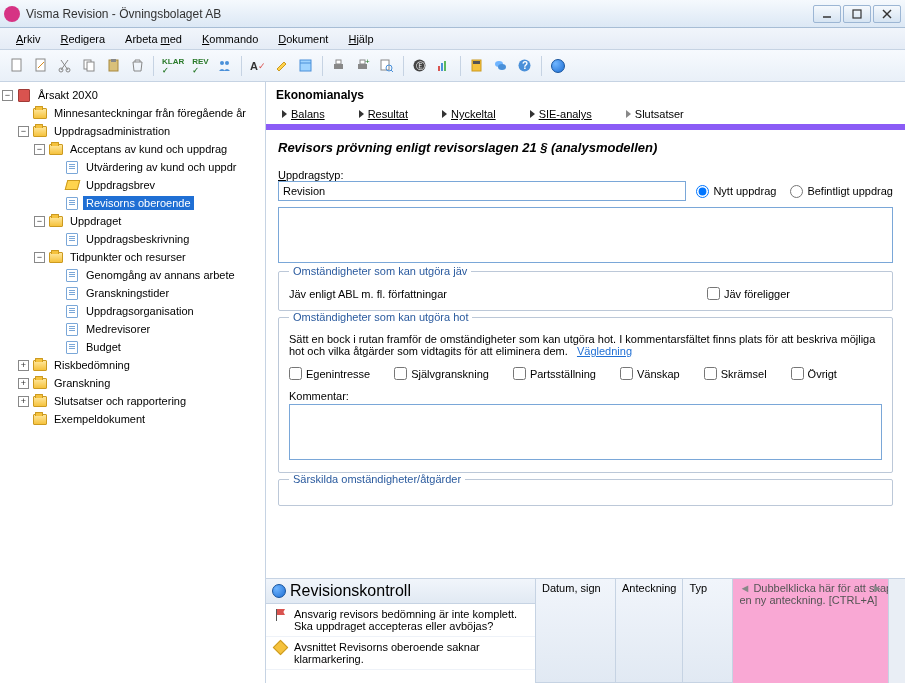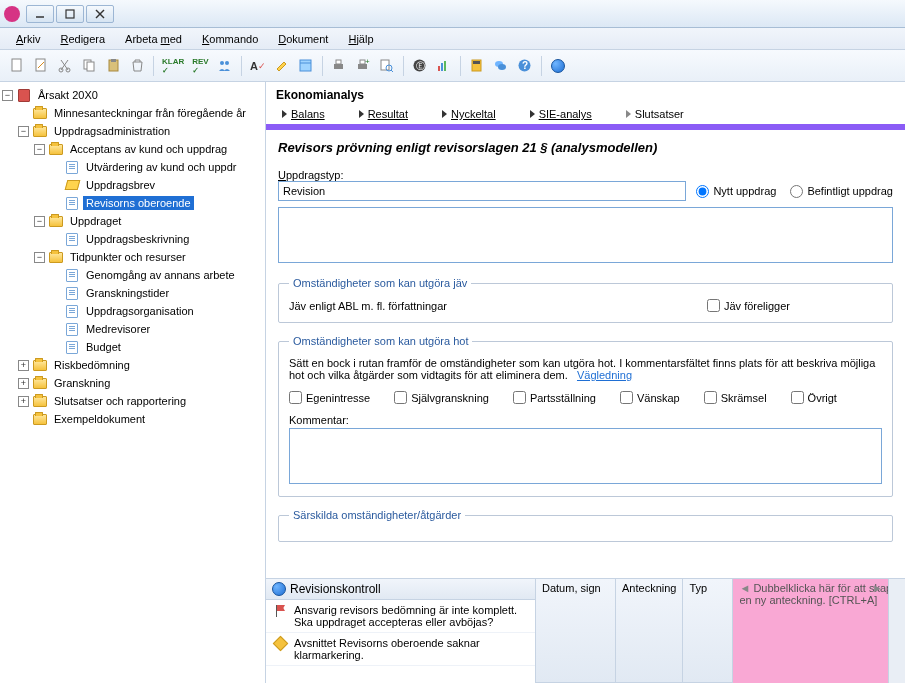--- a/index.html
+++ b/index.html
@@ -56,31 +56,31 @@
 
 
 .form-area { flex: 1; overflow: auto; padding: 10px 12px 6px; }
 .form-title { font-weight: bold; font-size: 13px; margin-bottom: 14px; font-style: italic; }
 .fieldrow { display: flex; align-items: center; gap: 10px; margin-bottom: 6px; }
 .fieldlabel .ul { text-decoration: underline; }
 .textinput { border: 1px solid #7aa7d8; padding: 2px 4px; height: 20px; font-family: inherit; font-size: 11px; }
 .textarea { border: 1px solid #7aa7d8; width: 100%; font-family: inherit; font-size: 11px; resize: none; overflow-y: scroll; }
 .radio-group { display: flex; gap: 14px; align-items: center; }
 .radio { display: flex; align-items: center; gap: 4px; }
-fieldset.groupbox { border: 1px solid #bcc8d8; border-radius: 2px; padding: 10px 10px 10px; margin-top: 12px; }
+fieldset.groupbox { border: 1px solid #bcc8d8; border-radius: 2px; padding: 10px 10px 10px; }
 fieldset.groupbox legend { padding: 0 4px; color: #2a5a9e; }
 .checkrow { display: flex; gap: 24px; flex-wrap: wrap; }
 .check { display: flex; align-items: center; gap: 4px; }
 .check input, .radio input { margin: 0; }
 .hint { color: #1f6fd4; text-decoration: underline; cursor: pointer; }
 
 
 .bottom { height: 105px; display: flex; border-top: 1px solid #c6d3e3; }
 .rev-pane { width: 270px; border-right: 1px solid #c6d3e3; display: flex; flex-direction: column; }
-.pane-header { background: linear-gradient(to bottom,#f1f5fb,#e1e9f3); border-bottom: 1px solid #c6d3e3; padding: 3px 6px; display: flex; align-items: center; gap: 4px; font-size: 12px; }
+.pane-header { background: linear-gradient(to bottom,#f1f5fb,#e1e9f3); border-bottom: 1px solid #c6d3e3; padding: 3px 6px; display: flex; align-items: center; gap: 4px; font-size: 16px; }
 .rev-list { flex: 1; overflow: auto; }
 .rev-item { display: flex; gap: 6px; padding: 4px 6px; border-bottom: 1px solid #eef2f8; }
 .rev-item .ico { width: 16px; flex-shrink: 0; display: flex; align-items: flex-start; justify-content: center; padding-top:1px; }
 .flag-i { width: 12px; height: 12px; position: relative; }
 .flag-i::before { content:""; position:absolute; left:2px; top:0; width:1px; height:12px; background:#555; }
 .flag-i::after { content:""; position:absolute; left:3px; top:0; width:8px; height:6px; background:#d9534f; clip-path: polygon(0 0,100% 0,80% 50%,100% 100%,0 100%); }
 .pin-i { width:11px; height:11px; background:#f5c23d; border:1px solid #cc9a1f; transform: rotate(45deg); }
 
 .notes-pane { flex: 1; display: flex; }
 .notes-header { display: flex; background: linear-gradient(to bottom,#f1f5fb,#e1e9f3); border-bottom: 1px solid #c6d3e3; }
@@ -91,20 +91,21 @@
 .notes-pane .scroll { position:absolute; right:0; top:0; bottom:0; width:17px; background:#e9eef5; border-left:1px solid #c6d3e3;}
 
 .globe-i{width:14px;height:14px;border-radius:50%;background:radial-gradient(circle at 30% 30%,#6fb5ff,#1f6fd4);border:1px solid #15529c;}
 
 </style>
 </head>
 <body>
 
 <div class="titlebar">
   <span class="app-icon"></span>
+  <span class="title">Visma Revision - Övningsbolaget AB</span>
   <div class="win-btns">
     <div class="win-btn">
         <svg viewBox="0 0 10 10">
           <line x1="1" y1="8" x2="9" y2="8" stroke="#333" stroke-width="1.5"></line>
         </svg>
       </div>
     <div class="win-btn">
         <svg viewBox="0 0 10 10">
           <rect x="1" y="1" width="8" height="8" fill="none" stroke="#333" stroke-width="1.2"></rect>
         </svg>

